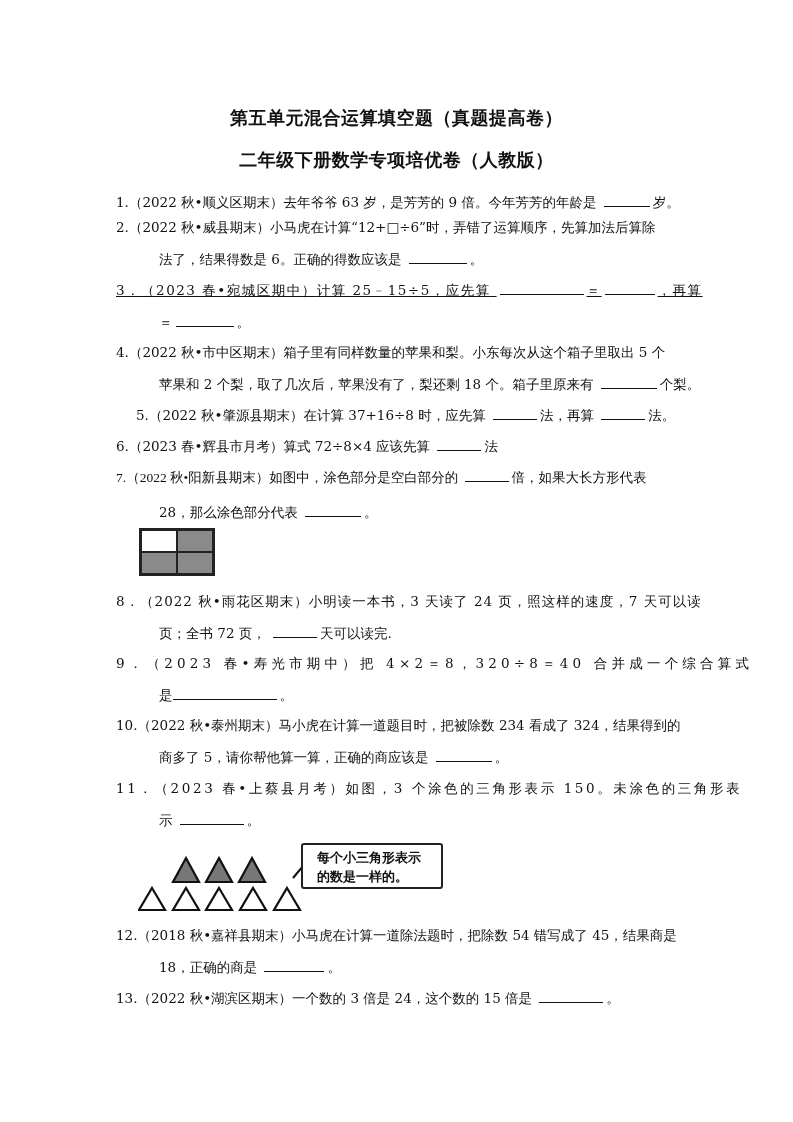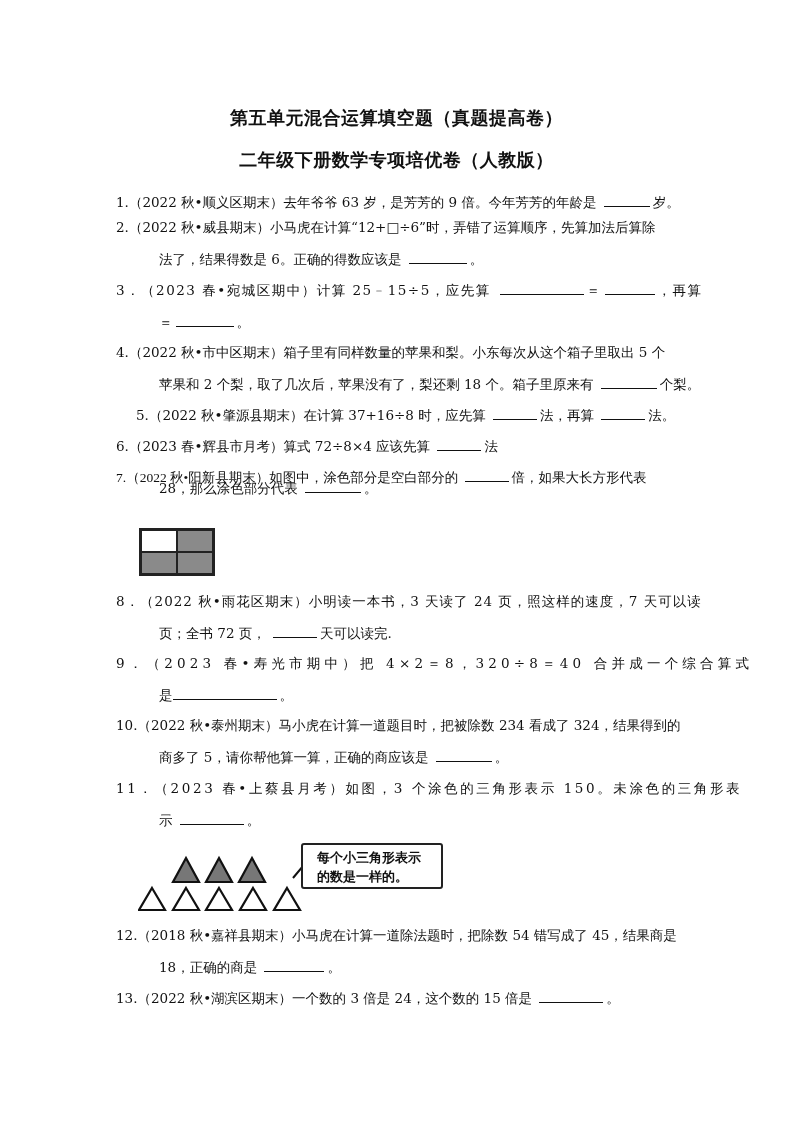--- a/index.html
+++ b/index.html
@@ -34,21 +34,21 @@
 </div>
 
 <div class="line" style="top:218px;">
   <span>2.</span><span>（2022 秋•威县期末）</span><span>小马虎在计算“12+□÷6”时，弄错了运算顺序，先算加法后算除</span>
 </div>
 <div class="line cont" style="top:249px;">
   <span>法了，结果得数是 6。正确的得数应该是</span>
   <span class="blank" style="width:58px;"></span><span>。</span>
 </div>
 
-<div class="line" style="top:280px;letter-spacing:1.5px;">
+<div class="line" style="top:280px;letter-spacing:1.5px;text-decoration:underline;">
   <span>3．</span><span>（2023 春•宛城区期中）</span><span>计算 25﹣15÷5，应先算</span>
   <span class="blank" style="width:84px;"></span><span>＝</span><span class="blank" style="width:50px;"></span><span>，再算</span>
 </div>
 <div class="line cont" style="top:312px;">
   <span>＝</span><span class="blank" style="width:58px;"></span><span>。</span>
 </div>
 
 <div class="line" style="top:343px;">
   <span>4.</span><span>（2022 秋•市中区期末）</span><span>箱子里有同样数量的苹果和梨。小东每次从这个箱子里取出 5 个</span>
 </div>
@@ -65,21 +65,21 @@
 
 <div class="line" style="top:436px;">
   <span>6.</span><span>（2023 春•辉县市月考）</span><span>算式 72÷8×4 应该先算</span>
   <span class="blank" style="width:44px;"></span><span>法</span>
 </div>
 
 <div class="line" style="top:467px;font-family:Liberation Serif, serif;">
   <span>7.</span><span>（2022 秋•阳新县期末）</span><span>如图中，涂色部分是空白部分的</span>
   <span class="blank" style="width:44px;"></span><span>倍，如果大长方形代表</span>
 </div>
-<div class="line cont" style="top:478px;text-align:center;">
+<div class="line cont" style="top:502px;text-align:center;">
   <span>28，那么涂色部分代表</span>
   <span class="blank" style="width:56px;"></span><span>。</span>
 </div>
 <div class="rect-fig">
   <div class="cell empty"></div>
   <div class="cell shaded"></div>
   <div class="cell shaded"></div>
   <div class="cell shaded"></div>
 </div>
 

